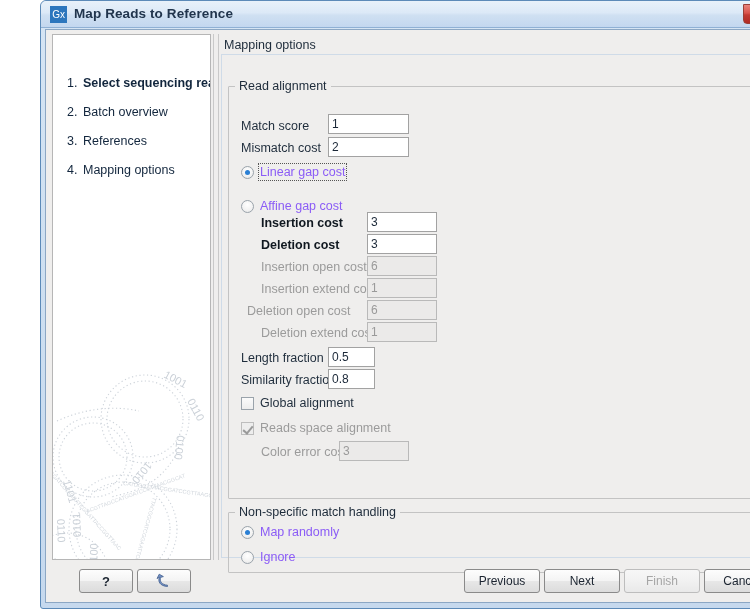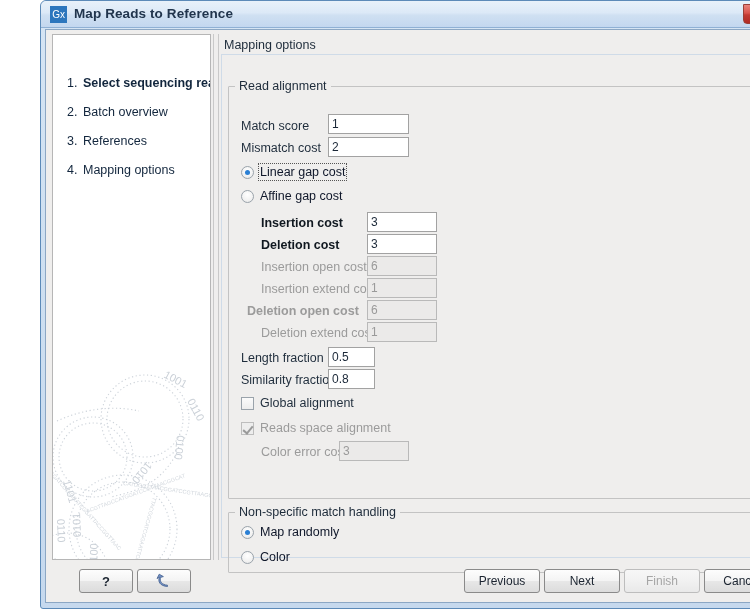--- a/index.html
+++ b/index.html
@@ -247,21 +247,21 @@
   .radio.checked::after {
     content: "";
     position: absolute;
     left: 3px; top: 3px;
     width: 5px; height: 5px;
     border-radius: 50%;
     background: #2a7fd4;
   }
   .radio-row .rlabel {
     font-size: 12.5px;
-    color: #0f172a;
+    color: #8b5cf6;
     text-align: right;
   }
   .radio-row.focused .rlabel {
     outline: 1px dotted #555555;
     outline-offset: 1px;
   }
 
   
   .check-row {
     position: absolute;
@@ -416,38 +416,38 @@
             <input class="txt" style="left: 100px; top: 35px; width: 81px;" value="1">
 
             <div class="fld-label" style="left:13px; top:62px;">Mismatch cost</div>
             <input class="txt" style="left: 100px; top: 58px; width: 81px;" value="2">
 
             <div class="radio-row focused" style="left:13px; top:86px;">
               <span class="radio checked"></span>
               <span class="rlabel">Linear gap cost</span>
             </div>
 
-            <div class="radio-row" style="left:13px; top:110px;">
+            <div class="radio-row" style="left:13px; top:120px;">
               <span class="radio"></span>
               <span class="rlabel">Affine gap cost</span>
             </div>
 
             <div class="fld-label bold" style="left:33px; top:137px;">Insertion cost</div>
             <input class="txt" style="left: 139px; top: 133px; width: 70px;" value="3">
 
             <div class="fld-label bold" style="left:33px; top:159px;">Deletion cost</div>
             <input class="txt" style="left: 139px; top: 155px; width: 70px;" value="3">
 
             <div class="fld-label disabled" style="left:33px; top:181px;">Insertion open cost</div>
             <input class="txt disabled" style="left: 139px; top: 177px; width: 70px;" disabled="" value="6">
 
             <div class="fld-label disabled" style="left:33px; top:203px;">Insertion extend cost</div>
             <input class="txt disabled" style="left: 139px; top: 199px; width: 70px;" disabled="" value="1">
 
-            <div class="fld-label disabled" style="left:19px; top:225px;font-weight:bold;">Deletion open cost</div>
+            <div class="fld-label disabled" style="left:19px; top:225px;">Deletion open cost</div>
             <input class="txt disabled" style="left: 139px; top: 221px; width: 70px;" disabled="" value="6">
 
             <div class="fld-label disabled" style="left:33px; top:247px;">Deletion extend cost</div>
             <input class="txt disabled" style="left: 139px; top: 243px; width: 70px;" disabled="" value="1">
 
             <div class="fld-label" style="left:13px; top:272px;">Length fraction</div>
             <input class="txt" style="left: 100px; top: 268px; width: 47px;" value="0.5">
 
             <div class="fld-label" style="left:13px; top:294px;">Similarity fraction</div>
             <input class="txt" style="left: 100px; top: 290px; width: 47px;" value="0.8">
@@ -471,21 +471,21 @@
             <div class="gborder"></div>
             <div class="glabel">Non-specific match handling</div>
 
             <div class="radio-row" style="left:13px; top:20px;">
               <span class="radio checked"></span>
               <span class="rlabel">Map randomly</span>
             </div>
 
             <div class="radio-row" style="left:13px; top:45px;">
               <span class="radio"></span>
-              <span class="rlabel">Color</span>
+              <span class="rlabel">Ignore</span>
             </div>
           </div>
 
         </div>
       </div>
     </div>
 
     <div class="buttonbar">
       <button class="btn btn-help">?</button>
 

